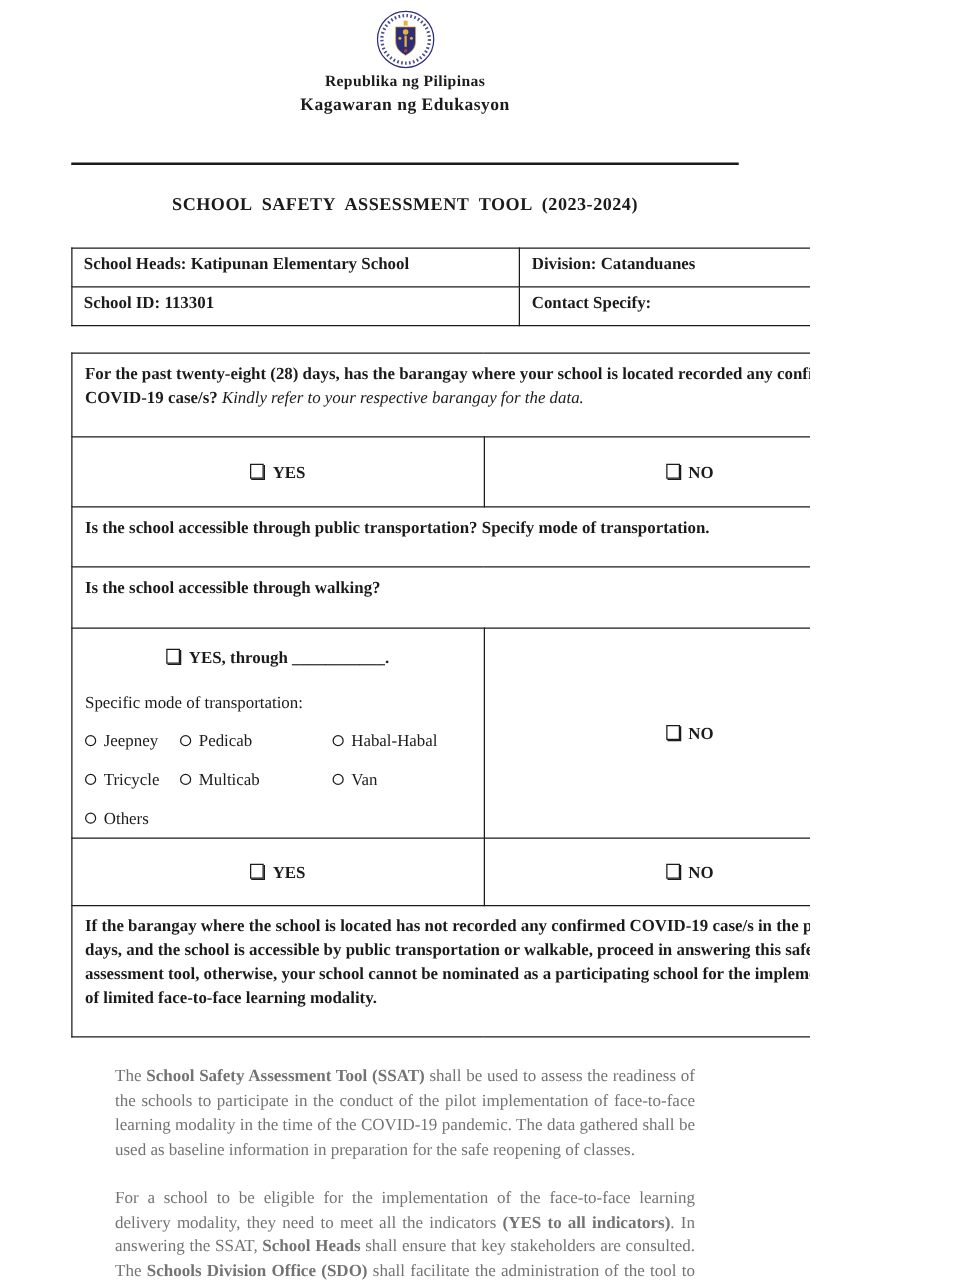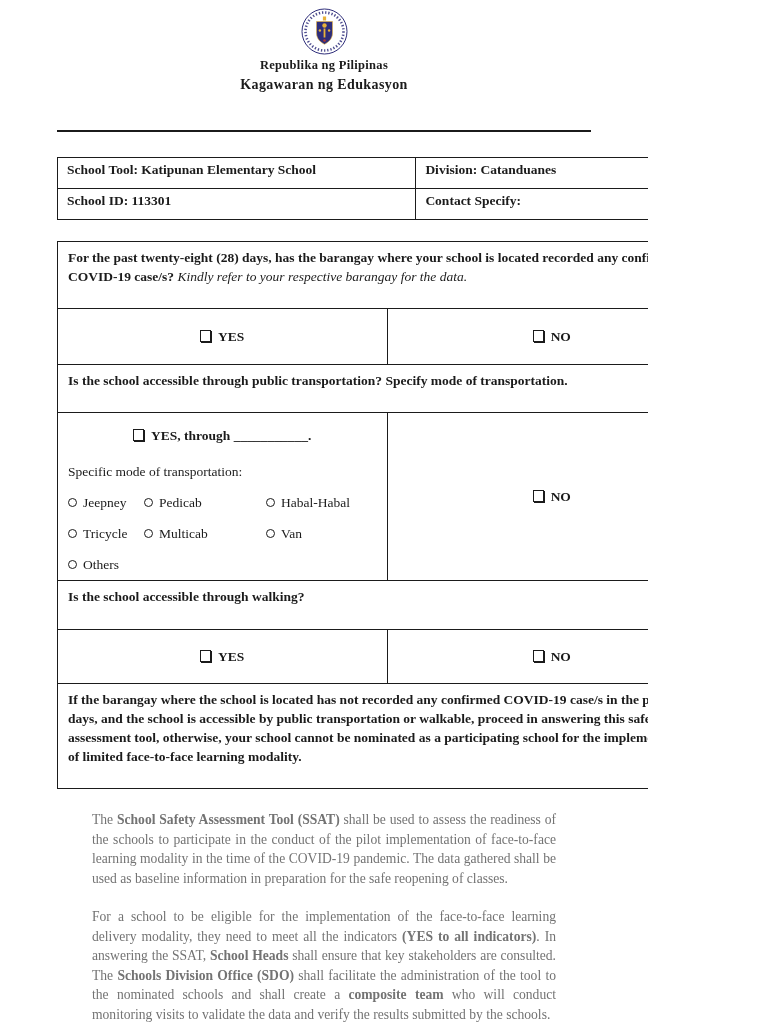--- a/index.html
+++ b/index.html
@@ -59,25 +59,26 @@
       <circle cx="18.9" cy="22.5" r="1.2" fill="#e8b23a"></circle>
       <circle cx="28.1" cy="22.5" r="1.2" fill="#e8b23a"></circle>
       <circle cx="23.5" cy="32.5" r="1.3" fill="#b03a2e"></circle>
     </svg>
     <div class="republic">Republika ng Pilipinas</div>
     <div class="department">Kagawaran ng Edukasyon</div>
   </div>
 
   <hr class="rule">
 
+  <div class="doc-title">SCHOOL SAFETY ASSESSMENT TOOL (2023-2024)</div>
 
   <table class="info-table">
     <tbody>
         <tr>
-      <td style="width:51.5%">School Tool: Katipunan Elementary School</td>
+      <td style="width:51.5%">School Heads: Katipunan Elementary School</td>
       <td>Division: Catanduanes</td>
     </tr>
     <tr>
       <td>School ID:  113301</td>
       <td>Contact Specify:</td>
     </tr>
   </tbody>
     </table>
 
   <table class="q-table">
@@ -92,41 +93,41 @@
         <span class="cb"></span><span>YES</span>
       </td>
       <td class="c">
         <span class="cb"></span><span>NO</span>
       </td>
     </tr>
     <tr>
       <td colspan="2" class="h-c">Is the school accessible through public transportation? Specify mode of transportation.</td>
     </tr>
     <tr>
+      <td colspan="2" class="h-e">Is the school accessible through walking?</td>
+    </tr>
+    <tr>
       <td class="h-d">
         <div class="yes-line">
           <span class="cb"></span><span>YES, through ___________.</span>
         </div>
         <div class="modes-label">Specific mode of transportation:</div>
         <div class="modes-grid">
           <span class="mode"><span class="rad"></span><span>Jeepney</span></span>
           <span class="mode"><span class="rad"></span><span>Pedicab</span></span>
           <span class="mode"><span class="rad"></span><span>Habal-Habal</span></span>
           <span class="mode"><span class="rad"></span><span>Tricycle</span></span>
           <span class="mode"><span class="rad"></span><span>Multicab</span></span>
           <span class="mode"><span class="rad"></span><span>Van</span></span>
           <span class="mode"><span class="rad"></span><span>Others</span></span>
         </div>
       </td>
       <td class="c">
         <span class="cb"></span><span>NO</span>
       </td>
-    </tr>
-    <tr>
-      <td colspan="2" class="h-e">Is the school accessible through walking?</td>
     </tr>
     <tr>
       <td class="c h-f">
         <span class="cb"></span><span>YES</span>
       </td>
       <td class="c">
         <span class="cb"></span><span>NO</span>
       </td>
     </tr>
     <tr>

